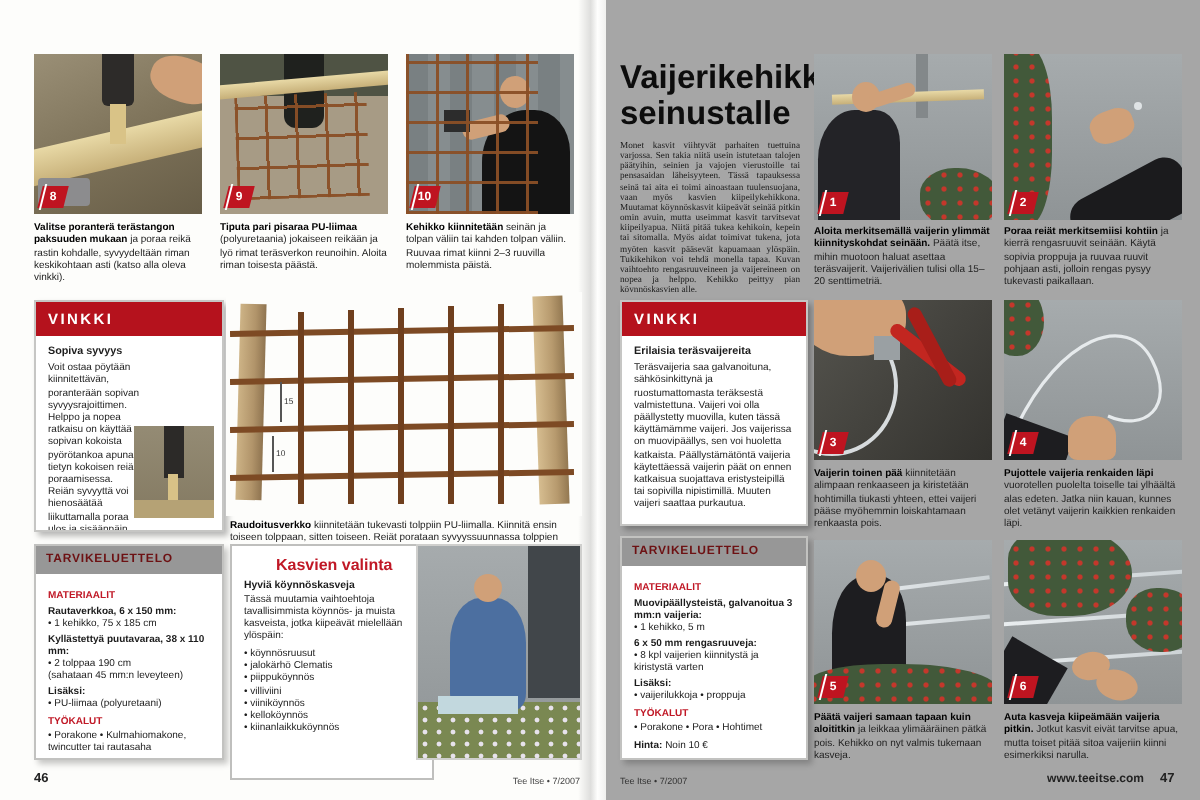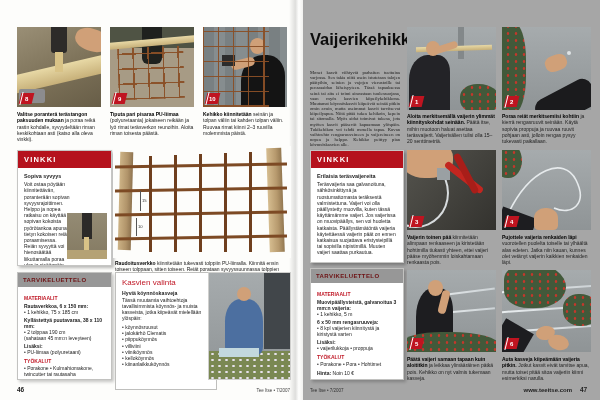--- a/index.html
+++ b/index.html
@@ -19,21 +19,21 @@
   .vbox{position:absolute;background:#fff;border:1px solid #c6c6c4;box-shadow:2px 2px 3px rgba(0,0,0,.28);overflow:hidden;}
   .vhead{background:#b5121d;color:#fff;font-weight:bold;font-size:7.5px;letter-spacing:1.2px;padding:4px 6px;}
   .vbody{padding:5px 6px;font-size:5px;line-height:6.2px;}
   .vtitle{font-weight:bold;font-size:5.4px;margin-bottom:2px;}
   .tbox{position:absolute;background:#fff;border:1px solid #c2c2c0;box-shadow:2px 2px 3px rgba(0,0,0,.22);overflow:hidden;}
   .thead{background:#979797;color:#6d1113;font-weight:bold;font-size:6px;letter-spacing:.4px;padding:4px 5px;}
   .tbody{padding:5px 6px;font-size:5px;line-height:6px;}
   .tbody .sec{color:#c01826;font-weight:bold;margin:3px 0 1px;}
   .tbody .bt{font-weight:bold;margin-top:2px;}
   .kbox{position:absolute;background:#fff;border:1px solid #bfbfbd;overflow:hidden;padding:5px 6px;}
-  .ktitle{color:#c01826;font-weight:normal;font-size:8px;margin-bottom:3px;}
+  .ktitle{color:#c01826;font-weight:bold;font-size:8px;margin-bottom:3px;margin-left:16px;}
   .ksub{font-weight:bold;font-size:5.2px;margin-bottom:1px;}
   .kintro{font-size:5px;line-height:6px;margin-bottom:3px;}
   .kbox ul{margin:0;padding:0;list-style:none;font-size:5px;line-height:6.2px;}
   .kbox li::before{content:"• ";}
   .title{position:absolute;left:310px;top:30px;font-weight:bold;font-size:16.5px;line-height:18px;color:#0d0d0d;}
   .intro{position:absolute;left:310px;top:70px;width:90px;height:76px;overflow:hidden;
          font-family:"Liberation Serif",serif;font-size:4.6px;line-height:5.15px;text-align:justify;color:#1a1a1a;}
   .mesh{background:repeating-linear-gradient(90deg,rgba(138,79,38,.95) 0 1.5px,transparent 1.5px 15px),
                repeating-linear-gradient(0deg,rgba(138,79,38,.95) 0 1.5px,transparent 1.5px 15px);}
   .wire{height:1.5px;background:linear-gradient(90deg,#eaeef0,#ccd2d5);}
@@ -170,20 +170,21 @@
     <div class="abs" style="left:16px;top:26px;width:38px;height:56px;background:#4c6fa0;border-radius:40% 40% 15% 15%"></div>
     <div class="abs skin" style="left:28px;top:14px;width:14px;height:14px"></div>
     <div class="abs" style="left:10px;bottom:22px;width:40px;height:9px;background:#c2d8de"></div>
   </figure>
 
   <div class="pnum" style="left:17px;top:386px">46</div>
   <div class="footer-sm" style="left:226px;top:388px;width:64px;text-align:right">Tee Itse • 7/2007</div>
 
   <div class="title">
     <div>Vaijerikehikko</div>
+    <div>seinustalle</div>
   </div>
   <div class="intro">Monet kasvit viihtyvät parhaiten tuettuina varjossa. Sen takia niitä usein istutetaan talojen päätyihin, seinien ja vajojen vierustoille tai pensasaidan läheisyyteen. Tässä tapauksessa seinä tai aita ei toimi ainoastaan tuulensuojana, vaan myös kasvien kiipeilykehikkona. Muutamat köynnöskasvit kiipeävät seinää pitkin omin avuin, mutta useimmat kasvit tarvitsevat kiipeilyapua. Niitä pitää tukea kehikoin, kepein tai sitomalla. Myös aidat toimivat tukena, jota myöten kasvit pääsevät kapuamaan ylöspäin. Tukikehikon voi tehdä monella tapaa. Kuvan vaihtoehto rengasruuveineen ja vaijereineen on nopea ja helppo. Kehikko peittyy pian köynnöskasvien alle.</div>
 
   <figure class="ph" style="left:407px;top:27px;width:89px;height:83px;margin:0">
     <div class="abs wall" style="inset:0"></div>
     <div class="abs" style="left:51px;top:0;width:6px;height:32px;background:#83888a"></div>
     <div class="abs woodg" style="left:9px;top:19px;width:76px;height:5px;transform:rotate(-2deg)"></div>
     <div class="abs" style="left:2px;bottom:0;width:41px;height:55px;background:#232327;border-radius:45% 30% 0 0"></div>
     <div class="abs skin" style="left:19px;top:14px;width:14px;height:15px"></div>
     <div class="abs skin" style="left:27px;top:17px;width:24px;height:7px;border-radius:4px;transform:rotate(-18deg)"></div>

